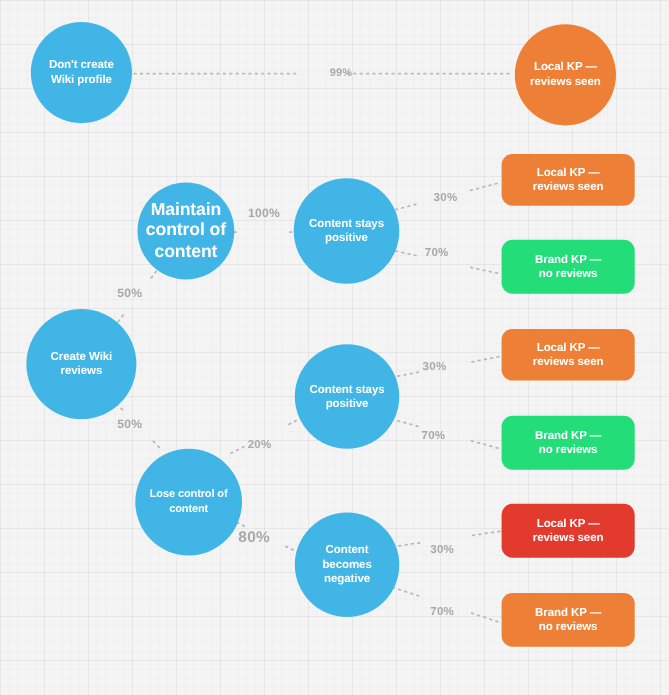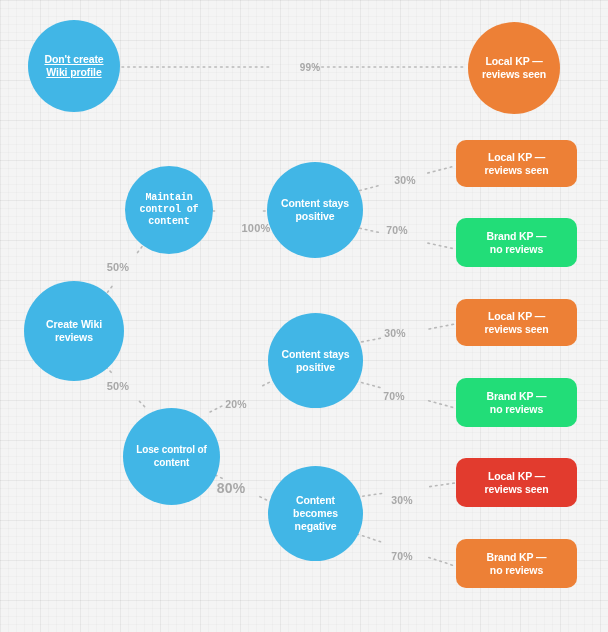--- a/index.html
+++ b/index.html
@@ -100,29 +100,29 @@
       <line x1="356" y1="381" x2="382.34566829029444" y2="388.1851822609894" stroke="#b9b9b9" stroke-width="1.6" stroke-linecap="round" stroke-dasharray="1.6 4.2"></line>
       <line x1="428.65433170970556" y1="400.8148177390106" x2="455" y2="408" stroke="#b9b9b9" stroke-width="1.6" stroke-linecap="round" stroke-dasharray="1.6 4.2"></line>
       <line x1="205" y1="470" x2="222.1132750630965" y2="478.3189531556719" stroke="#b9b9b9" stroke-width="1.6" stroke-linecap="round" stroke-dasharray="1.6 4.2"></line>
       <line x1="259.88672493690353" y1="496.6810468443281" x2="277" y2="505" stroke="#b9b9b9" stroke-width="1.6" stroke-linecap="round" stroke-dasharray="1.6 4.2"></line>
       <line x1="357" y1="497" x2="382.241212152132" y2="493.3941125496954" stroke="#b9b9b9" stroke-width="1.6" stroke-linecap="round" stroke-dasharray="1.6 4.2"></line>
       <line x1="429.758787847868" y1="486.6058874503046" x2="455" y2="483" stroke="#b9b9b9" stroke-width="1.6" stroke-linecap="round" stroke-dasharray="1.6 4.2"></line>
       <line x1="357" y1="534" x2="383.18546904421646" y2="542.5503572389279" stroke="#b9b9b9" stroke-width="1.6" stroke-linecap="round" stroke-dasharray="1.6 4.2"></line>
       <line x1="428.81453095578354" y1="557.4496427610721" x2="455" y2="566" stroke="#b9b9b9" stroke-width="1.6" stroke-linecap="round" stroke-dasharray="1.6 4.2"></line>
     </svg>
   <div id="node-layer">
-      <div class="node node-circle" style="left: 28px; top: 20px; width: 92px; height: 92px; background: rgb(65, 182, 230); font-size: 10.5px; text-decoration: underline;">
+      <div class="node node-circle" style="left: 28px; top: 20px; width: 92px; height: 92px; background: rgb(65, 182, 230); font-size: 10.5px;">
         <span class="node-label">Don't create
 Wiki profile</span>
       </div>
       <div class="node node-circle" style="left: 468px; top: 22px; width: 92px; height: 92px; background: rgb(237, 128, 54); font-size: 10.5px;">
         <span class="node-label">Local KP —
 reviews seen</span>
       </div>
-      <div class="node node-circle" style="left: 125px; top: 166px; width: 88px; height: 88px; background: rgb(65, 182, 230); font-size: 10px; font-family: Liberation Mono, monospace;">
+      <div class="node node-circle" style="left: 125px; top: 166px; width: 88px; height: 88px; background: rgb(65, 182, 230); font-size: 16px;">
         <span class="node-label">Maintain
 control of
 content</span>
       </div>
       <div class="node node-circle" style="left: 267px; top: 162px; width: 96px; height: 96px; background: rgb(65, 182, 230); font-size: 10.5px;">
         <span class="node-label">Content stays
 positive</span>
       </div>
       <div class="node node-rect" style="left: 456px; top: 140px; width: 121px; height: 47px; background: rgb(237, 128, 54); font-size: 10.5px;">
         <span class="node-label">Local KP —
@@ -162,21 +162,21 @@
 reviews seen</span>
       </div>
       <div class="node node-rect" style="left: 456px; top: 539px; width: 121px; height: 49px; background: rgb(237, 128, 54); font-size: 10.5px;">
         <span class="node-label">Brand KP —
 no reviews</span>
       </div>
     </div>
   <div id="edge-label-layer">
       <div class="edge-label" style="left: 310px; top: 67px; font-size: 10px; color: rgb(168, 168, 168);">99%</div>
       <div class="edge-label" style="left: 118px; top: 267px; font-size: 11px; color: rgb(168, 168, 168);">50%</div>
-      <div class="edge-label" style="left: 240px; top: 228px; font-size: 11px; color: rgb(168, 168, 168); margin-left: 16px;">100%</div>
+      <div class="edge-label" style="left: 240px; top: 194px; font-size: 11px; color: rgb(168, 168, 168);">100%</div>
       <div class="edge-label" style="left: 405px; top: 180px; font-size: 10.5px; color: rgb(168, 168, 168);">30%</div>
       <div class="edge-label" style="left: 397px; top: 230px; font-size: 10.5px; color: rgb(168, 168, 168);">70%</div>
       <div class="edge-label" style="left: 118px; top: 386px; font-size: 11px; color: rgb(168, 168, 168);">50%</div>
       <div class="edge-label" style="left: 236px; top: 404px; font-size: 10.5px; color: rgb(168, 168, 168);">20%</div>
       <div class="edge-label" style="left: 395px; top: 333px; font-size: 10.5px; color: rgb(168, 168, 168);">30%</div>
       <div class="edge-label" style="left: 394px; top: 396px; font-size: 10.5px; color: rgb(168, 168, 168);">70%</div>
       <div class="edge-label" style="left: 231px; top: 488px; font-size: 14px; color: rgb(168, 168, 168);">80%</div>
       <div class="edge-label" style="left: 402px; top: 500px; font-size: 10.5px; color: rgb(168, 168, 168);">30%</div>
       <div class="edge-label" style="left: 402px; top: 556px; font-size: 10.5px; color: rgb(168, 168, 168);">70%</div>
     </div>

